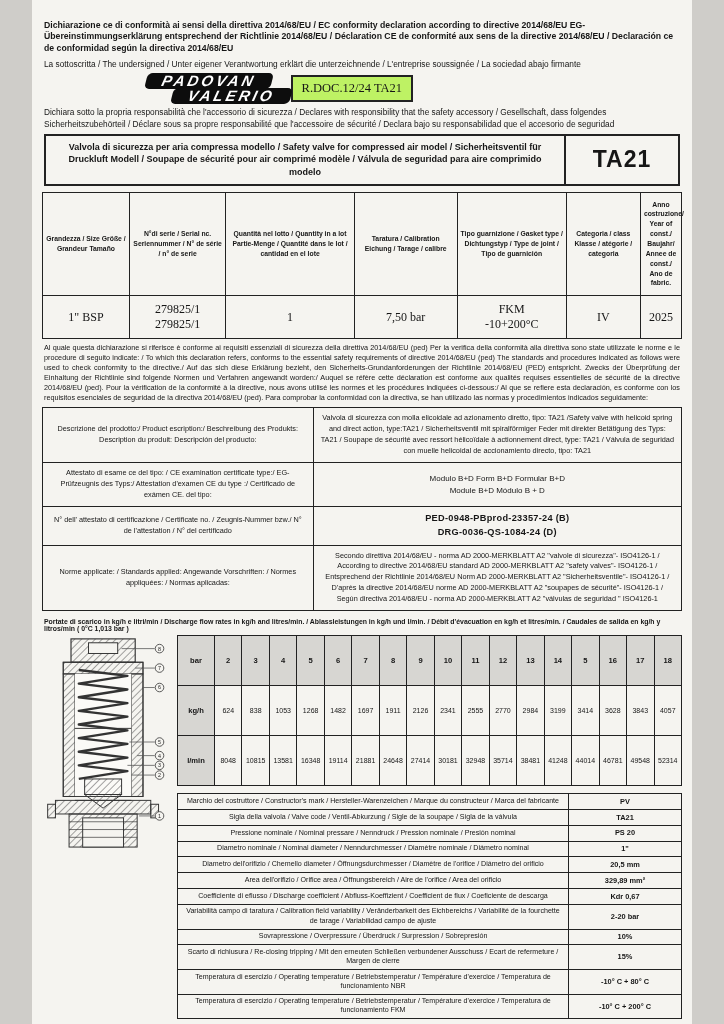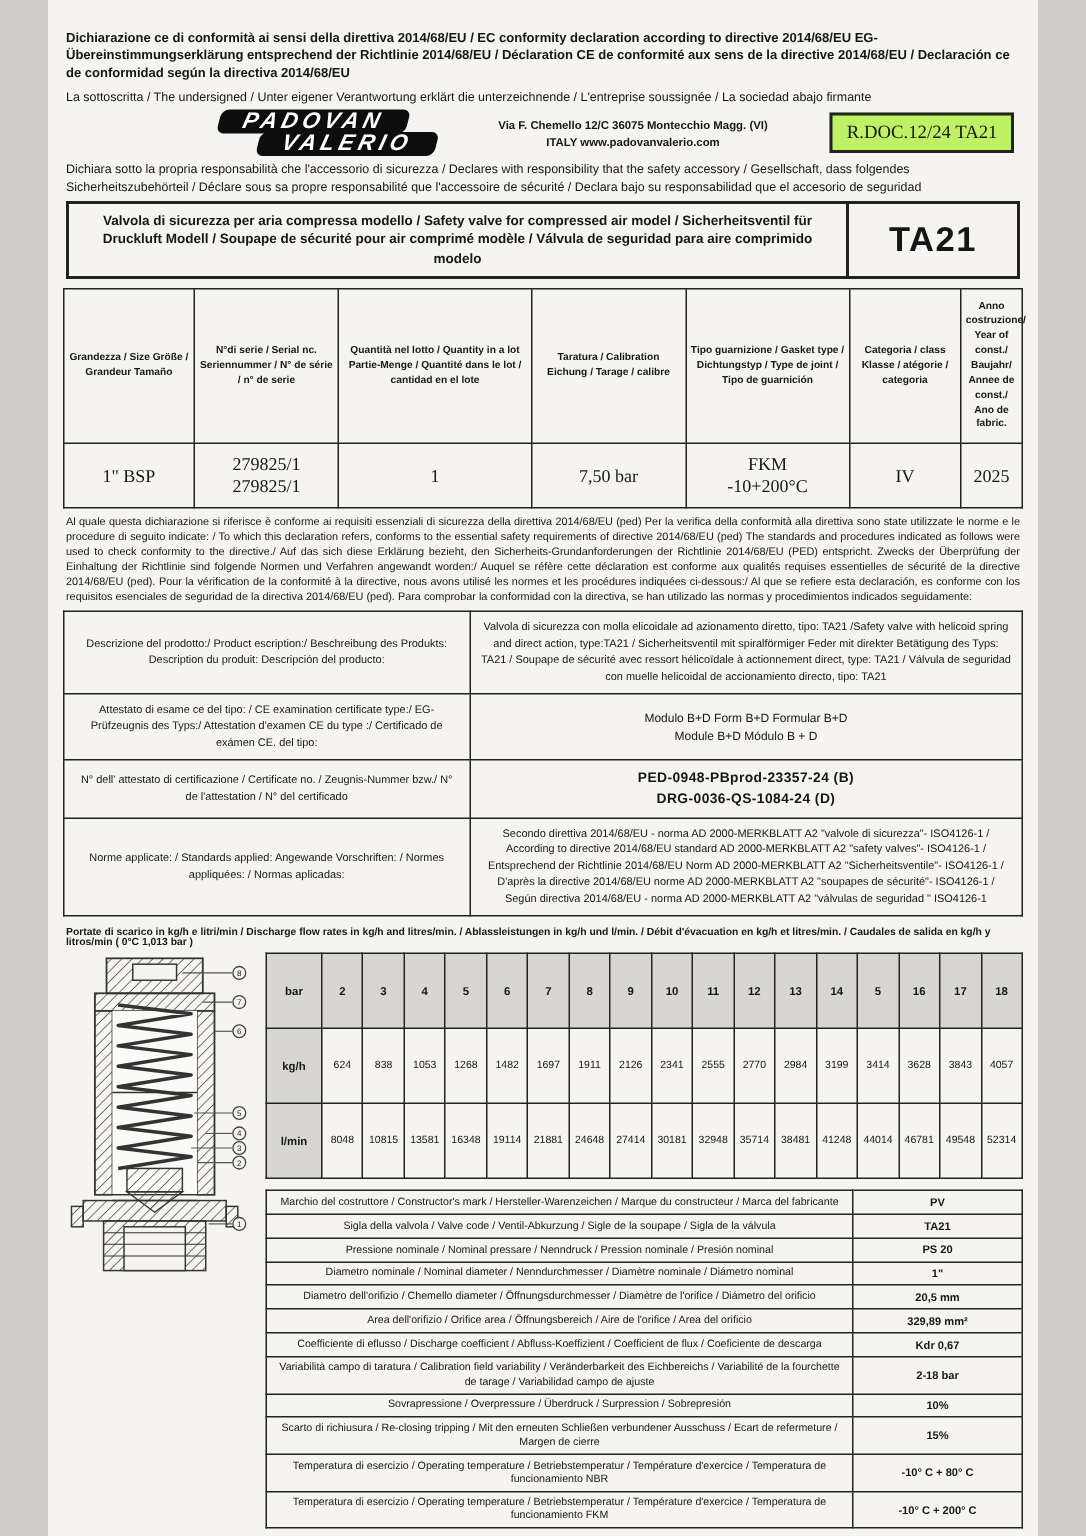--- a/index.html
+++ b/index.html
@@ -71,24 +71,20 @@
 
 <div class="page">
 
   <p class="hdr">Dichiarazione ce di conformità ai sensi della direttiva 2014/68/EU / EC conformity declaration according to directive 2014/68/EU EG-Übereinstimmungserklärung entsprechend der Richtlinie 2014/68/EU / Déclaration CE de conformité aux sens de la directive 2014/68/EU / Declaración ce de conformidad según la directiva 2014/68/EU</p>
   <p class="undersigned">La sottoscritta / The undersigned / Unter eigener Verantwortung erklärt die unterzeichnende / L'entreprise soussignée / La sociedad abajo firmante</p>
 
   <div class="logo-row">
     <div class="logo">
       <div class="l1">PADOVAN</div>
       <div class="l2">VALERIO</div>
-    </div>
-    <div class="addr">
-      <div>Via F. Chemello 12/C 36075 Montecchio Magg. (VI)</div>
-      <div>ITALY  www.padovanvalerio.com</div>
     </div>
     <div class="docref">R.DOC.12/24 TA21</div>
   </div>
 
   <p class="decl-line">Dichiara sotto la propria responsabilità che l'accessorio di sicurezza / Declares with responsibility that the safety accessory / Gesellschaft, dass folgendes Sicherheitszubehörteil / Déclare sous sa propre responsabilité que l'accessoire de sécurité / Declara bajo su responsabilidad que el accesorio de seguridad</p>
 
   <div class="model-box">
     <div class="model-label">Valvola di sicurezza per aria compressa modello / Safety valve for compressed air model / Sicherheitsventil für Druckluft Modell  / Soupape de sécurité pour air comprimé modèle / Válvula de seguridad para aire comprimido modelo</div>
     <div class="model-code">TA21</div>
   </div>
@@ -298,21 +294,21 @@
             <tr>
               <td>Area dell'orifizio / Orifice area /  Öffnungsbereich /  Aire de l'orifice /  Area del orificio</td>
               <td class="sv">329,89 mm²</td>
             </tr>
             <tr>
               <td>Coefficiente di eflusso / Discharge coefficient /  Abfluss-Koeffizient /  Coefficient de flux / Coeficiente de descarga</td>
               <td class="sv">Kdr 0,67</td>
             </tr>
             <tr>
               <td>Variabilità campo di taratura / Calibration field variability /  Veränderbarkeit des Eichbereichs /  Variabilité de la fourchette de tarage /  Variabilidad campo de ajuste</td>
-              <td class="sv">2-18 bar</td>
+              <td class="sv">2-20 bar</td>
             </tr>
             <tr>
               <td>Sovrapressione / Overpressure /  Überdruck /  Surpression /  Sobrepresión</td>
               <td class="sv">10%</td>
             </tr>
             <tr>
               <td>Scarto di richiusura / Re-closing tripping /  Mit den erneuten Schließen verbundener Ausschuss /  Ecart de refermeture /  Margen de cierre</td>
               <td class="sv">15%</td>
             </tr>
             <tr>

